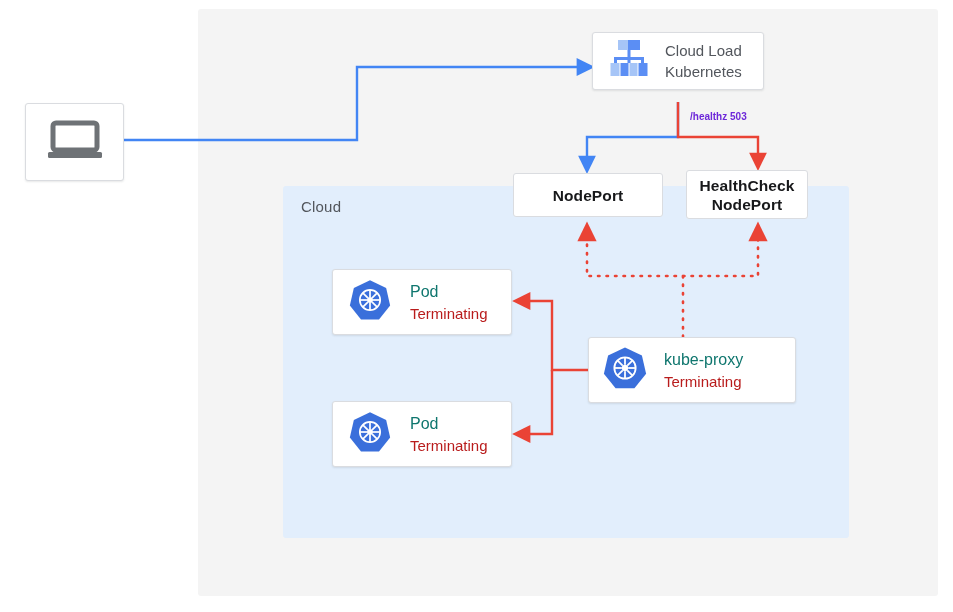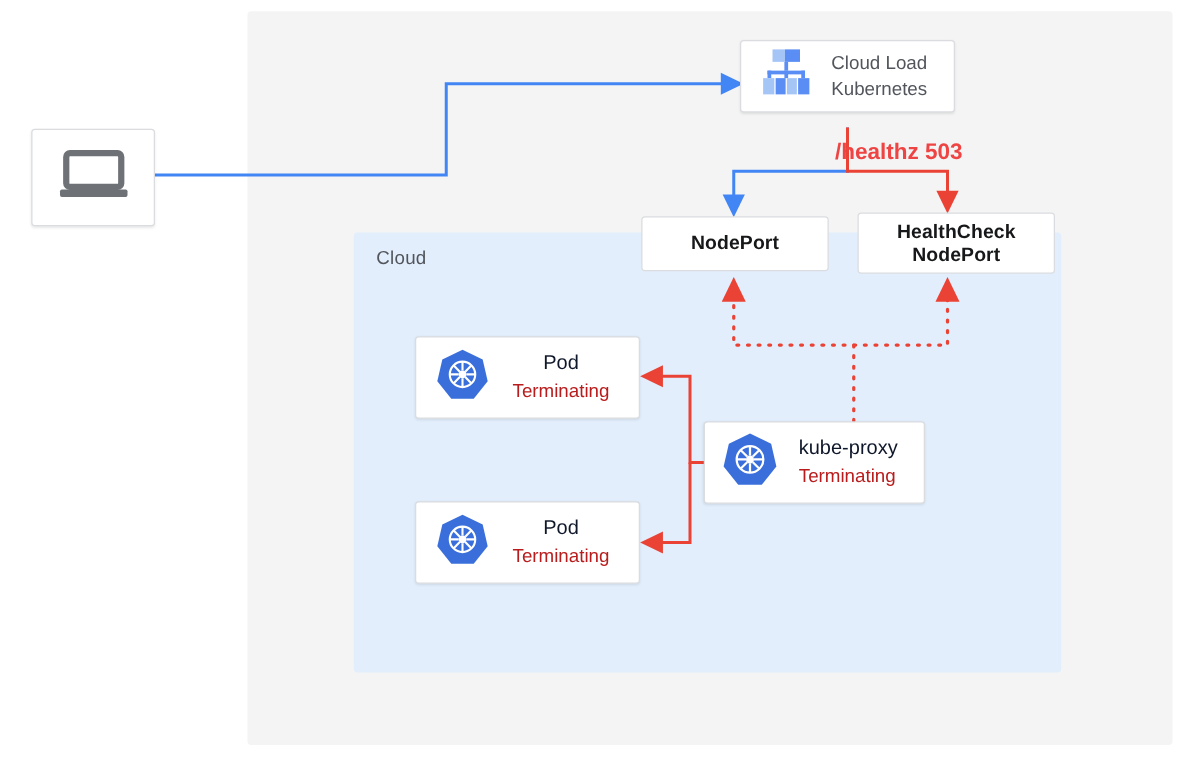--- a/index.html
+++ b/index.html
@@ -41,49 +41,49 @@
   
   .box-clb{left:592px;top:32px;width:172px;height:58px;}
   .clb-ico{position:absolute;left:14px;top:50%;transform:translateY(-50%);}
   .clb-text{
     position:absolute;left:72px;top:50%;transform:translateY(-50%);
     font-size:15px;line-height:21px;color:#52565c;white-space:nowrap;
   }
 
   
   .box-np{left:513px;top:173px;width:150px;height:44px;}
-  .box-hcnp{left:686px;top:170px;width:158px;height:49px;padding-left:40px;}
+  .box-hcnp{left:686px;top:170px;width:122px;height:49px;padding-left:40px;}
   .np-text{
     position:absolute;left:0;top:50%;transform:translateY(-50%);
     width:100%;text-align:center;
     font-size:15.5px;font-weight:bold;color:#17181a;line-height:19px;
     letter-spacing:.1px;
   }
 
   
   .box-pod1{left:332px;top:269px;width:180px;height:66px;}
   .box-pod2{left:332px;top:401px;width:180px;height:66px;}
-  .box-kp{left:563px;top:337px;width:177px;height:66px;}
+  .box-kp{left:588px;top:337px;width:208px;height:66px;}
   .k8s-ico{position:absolute;left:16px;top:50%;transform:translateY(-50%);}
   .kp-ico{position:absolute;left:14px;top:50%;transform:translateY(-50%);}
   .node-text{
     position:absolute;left:77px;top:50%;transform:translateY(-50%);
     white-space:nowrap;
   }
   .kp-text{
     position:absolute;left:75px;top:50%;transform:translateY(-50%);
     white-space:nowrap;
   }
-  .nt-title{font-size:16px;color:#0f172a;line-height:22px;text-align:center;}
+  .nt-title{font-size:16px;color:#0f766e;line-height:22px;}
   .nt-sub{font-size:15px;color:#b91c1c;line-height:21px;}
 
   
   .healthz{
-    position:absolute;left:668px;top:111px;
-    font-size:18px;font-weight:bold;color:#ef4444;white-space:nowrap;
+    position:absolute;left:690px;top:111px;
+    font-size:10px;font-weight:bold;color:#6d28d9;white-space:nowrap;
   }
 
   svg.wires{position:absolute;left:0;top:0;width:953px;height:612px;
             pointer-events:none;overflow:visible;}
 </style>
 </head>
 <body>
 
 <div id="stage">
 

